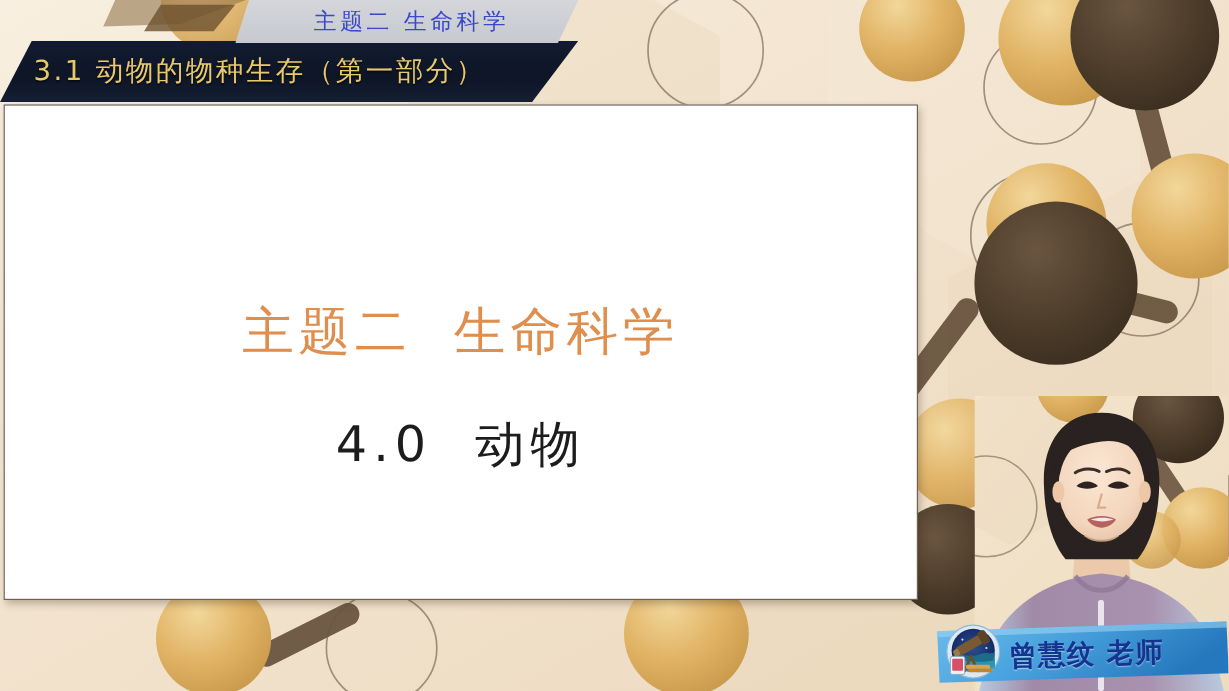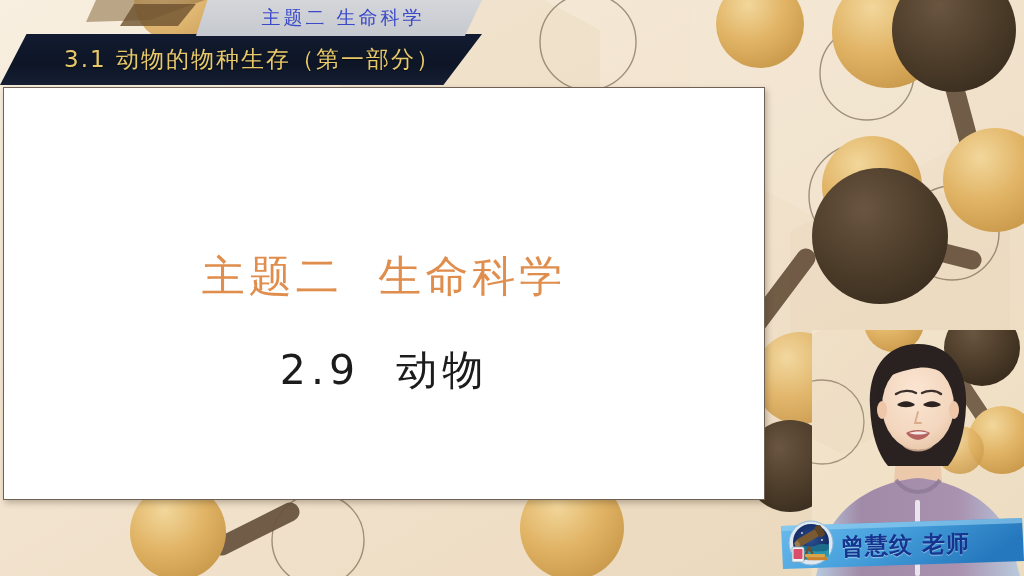--- a/index.html
+++ b/index.html
@@ -80,21 +80,21 @@
     clip-path:polygon(5.5% 0, 100% 0, 92% 100%, 0% 100%);
     z-index:7;
     display:flex; align-items:center;
     box-shadow:0 2px 5px rgba(0,0,0,.35);
   }
   #banner-section-label {
     color:#e8c96a;
     font-size:23px;
     letter-spacing:2px;
     font-family:"DejaVu Sans", sans-serif;
-    margin-left:64px;
+    margin-left:28px;
     white-space:pre;
     text-shadow:0 1px 1px rgba(0,0,0,.5);
   }
 
   
   #webcam {
     position:absolute;
     left:812px; top:330px;
     width:212px; height:246px;
     overflow:hidden;
@@ -197,21 +197,21 @@
       <circle cx="996" cy="430" r="44" fill="url(#gDark)" opacity="0.95"></circle>
       <circle cx="300" cy="0" r="30" fill="url(#gDark)" opacity="0.55"></circle>
     </g>
 
     <polygon points="96,0 205,0 150,20 86,22" fill="#8a6a3f" opacity="0.55"></polygon>
     <polygon points="134,4 196,4 178,26 120,26" fill="#6d5130" opacity="0.8"></polygon>
   </svg>
 
   <div id="slide-panel">
     <div id="slide-title">主题二  生命科学</div>
-    <div id="slide-subtitle">2.9  动物</div>
+    <div id="slide-subtitle">4.0  动物</div>
   </div>
 
   <div id="banner-topic">
     <span id="banner-topic-label">主题二 生命科学</span>
   </div>
 
   <div id="banner-section">
     <span id="banner-section-label">3.1 动物的物种生存（第一部分）</span>
   </div>
 

